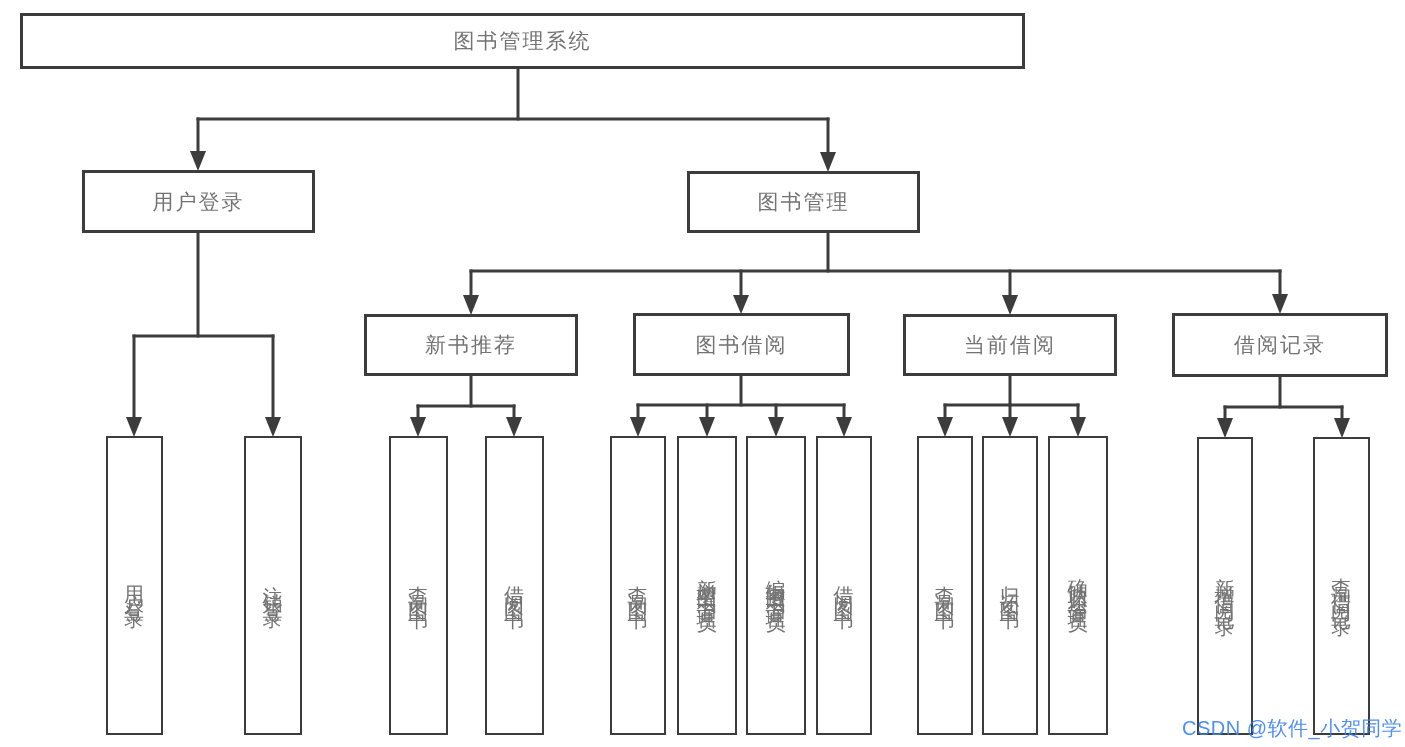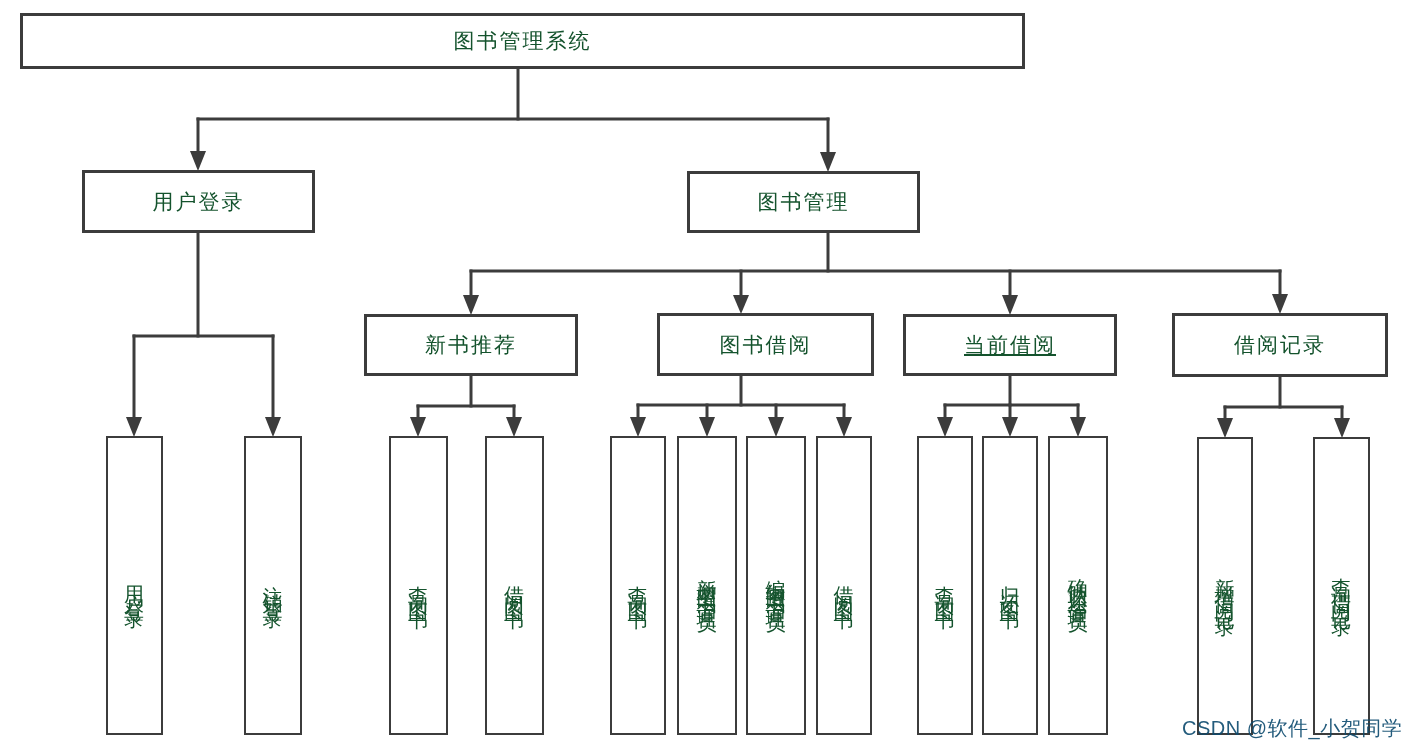--- a/index.html
+++ b/index.html
@@ -10,37 +10,37 @@
     font-family:"Liberation Sans","DejaVu Sans",sans-serif;
     overflow:hidden;
   }
   .wires{position:absolute;left:0;top:0;width:1405px;height:747px;}
   .node{
     position:absolute;
     box-sizing:border-box;
     background:#ffffff;
     border:3px solid #3c3c3c;
     display:flex;align-items:center;justify-content:center;
-    color:#14532d;
+    color:#737373;
   }
   .h-label{font-size:21px;letter-spacing:2px;white-space:nowrap;}
   .leaf{border-width:2.5px;}
   .leaf .v-text{
     writing-mode:vertical-rl;
     text-orientation:mixed;
     font-size:20px;
     line-height:1;
     letter-spacing:8px;
     white-space:nowrap;
   }
   .watermark{
     position:absolute;
     left:1182px;top:715px;
     font-size:20px;
-    color:#0c4a6e;
+    color:#3b82f6;
     opacity:0.9;
     letter-spacing:0.5px;
     white-space:nowrap;
   }
 </style>
 </head>
 <body>
 
 <div class="canvas">
 
@@ -117,24 +117,24 @@
   <div class="node h-label" style="left:82px;top:170px;width:233px;height:63px;">
     <span>用户登录</span>
   </div>
   <div class="node h-label" style="left:687px;top:171px;width:233px;height:62px;">
     <span>图书管理</span>
   </div>
 
   <div class="node h-label" style="left:364px;top:314px;width:214px;height:62px;text-align:right;">
     <span>新书推荐</span>
   </div>
-  <div class="node h-label" style="left:633px;top:313px;width:217px;height:63px;margin-left:24px;">
+  <div class="node h-label" style="left:633px;top:313px;width:217px;height:63px;">
     <span>图书借阅</span>
   </div>
-  <div class="node h-label" style="left:903px;top:314px;width:214px;height:62px;text-decoration:underline;">
+  <div class="node h-label" style="left:903px;top:314px;width:214px;height:62px;">
     <span>当前借阅</span>
   </div>
   <div class="node h-label" style="left:1172px;top:313px;width:216px;height:64px;">
     <span>借阅记录</span>
   </div>
 
   <div class="node leaf" style="left:106px;top:436px;width:57px;height:299px;">
     <span class="v-text">用户登录</span>
   </div>
   <div class="node leaf" style="left:244px;top:436px;width:58px;height:299px;">

